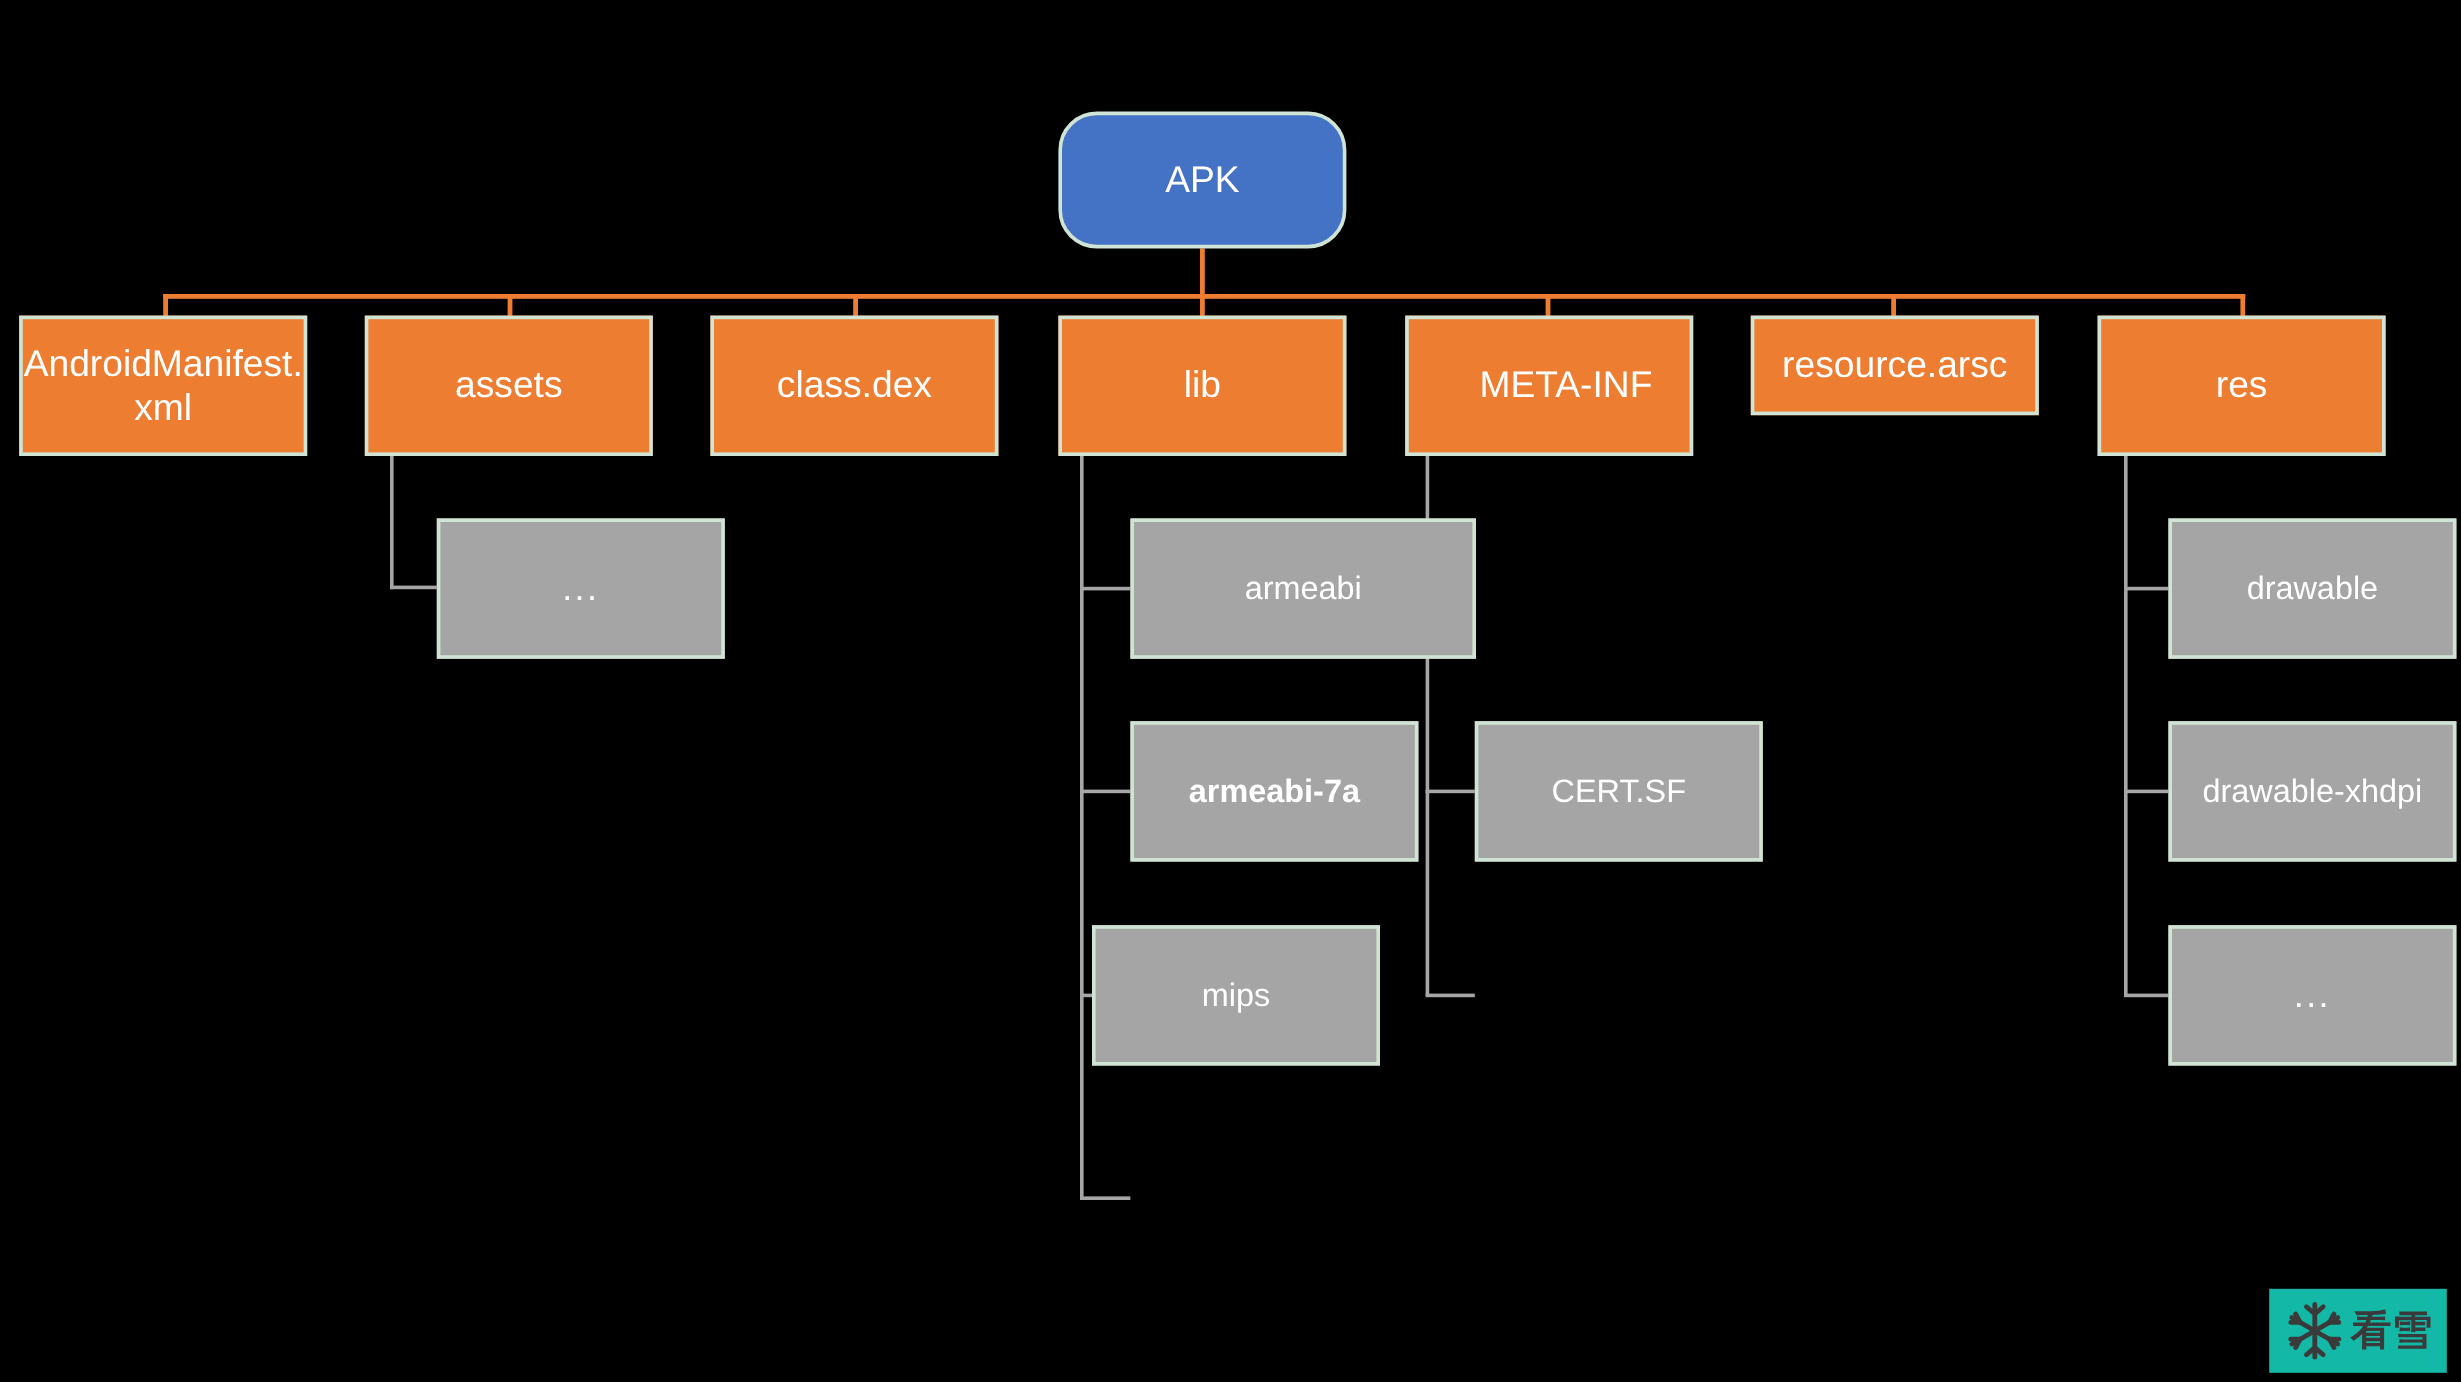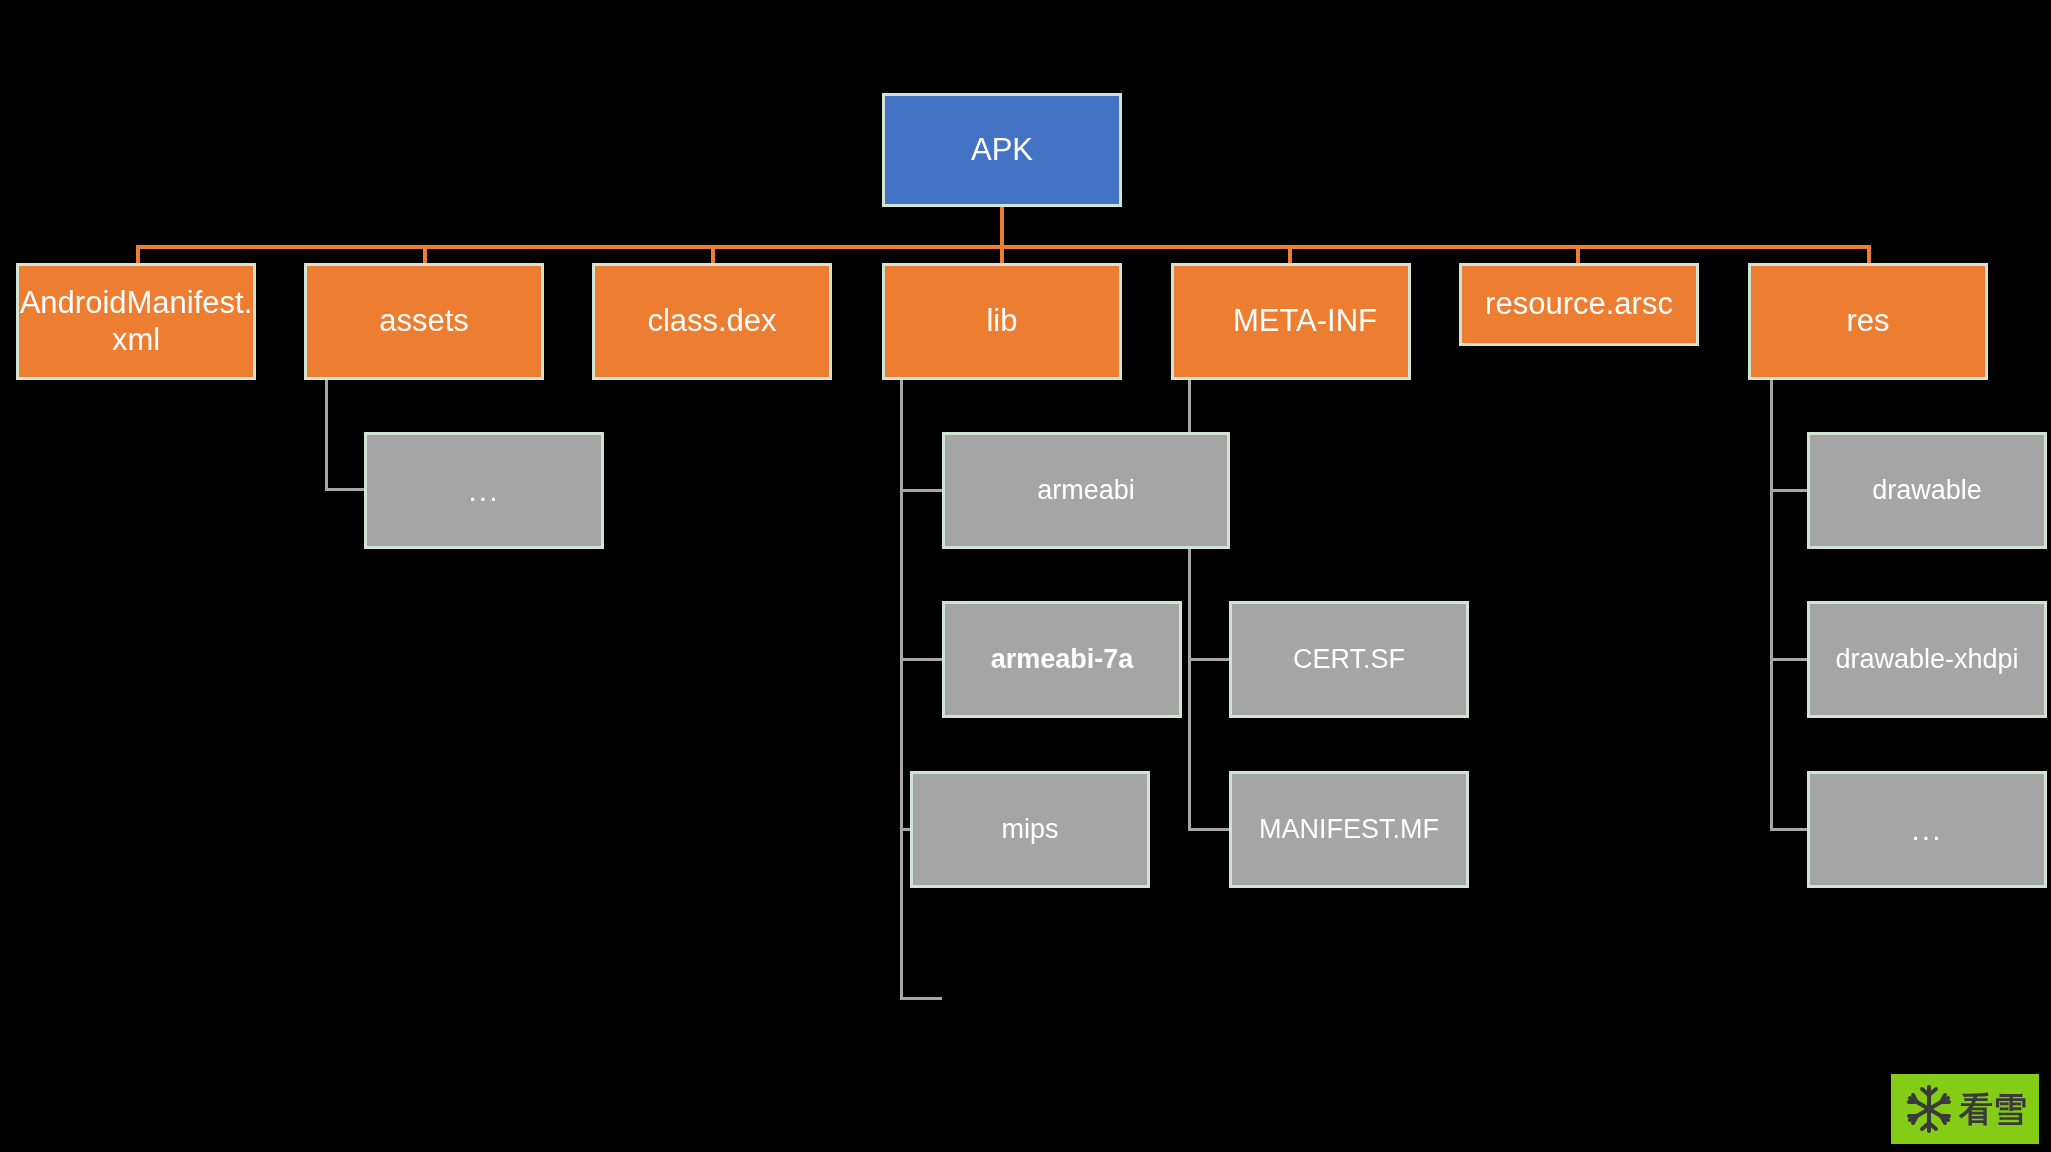--- a/index.html
+++ b/index.html
@@ -52,21 +52,21 @@
   }
   .conn.gray{
     background:#a6a6a6;
   }
   #watermark{
     position:absolute;
     right:12px;
     bottom:8px;
     width:148px;
     height:70px;
-    background:#84cc16;
+    background:#14b8a6;
     display:flex;
     align-items:center;
     justify-content:center;
     gap:4px;
   }
   #watermark svg{display:block;}
   #watermark .wm-text{
     color:#3a3a3a;
     font-size:34px;
     font-weight:bold;
@@ -103,21 +103,21 @@
   <div class="conn gray" style="left:1188px; top:378px; width:3px; height:452px;"></div>
   <div class="conn gray" style="left:1188px; top:489px; width:41px; height:3px;"></div>
   <div class="conn gray" style="left:1188px; top:658px; width:41px; height:3px;"></div>
   <div class="conn gray" style="left:1188px; top:828px; width:41px; height:3px;"></div>
 
   <div class="conn gray" style="left:1770px; top:378px; width:3px; height:452px;"></div>
   <div class="conn gray" style="left:1770px; top:489px; width:37px; height:3px;"></div>
   <div class="conn gray" style="left:1770px; top:658px; width:37px; height:3px;"></div>
   <div class="conn gray" style="left:1770px; top:828px; width:37px; height:3px;"></div>
 
-  <div class="node root" style="left:882px; top:93px; width:240px; height:114px;">
+  <div class="node root" style="left:882px; top:93px; width:240px; height:114px;border-radius:32px;">
     <span class="label">APK</span>
   </div>
 
   <div class="node lvl1" style="left:16px; top:263px; width:240px; height:117px;">
     <span class="label">AndroidManifest.
 xml</span>
   </div>
 
   <div class="node lvl1" style="left:304px; top:263px; width:240px; height:117px;">
     <span class="label">assets</span>
@@ -158,23 +158,20 @@
   <div class="node lvl2" style="left:910px; top:771px; width:240px; height:117px;">
     <span class="label">mips</span>
   </div>
 
 
 
   <div class="node lvl2" style="left:1229px; top:601px; width:240px; height:117px;">
     <span class="label">CERT.SF</span>
   </div>
 
-  <div class="node lvl2" style="left:1229px; top:771px; width:240px; height:117px;">
-    <span class="label">MANIFEST.MF</span>
-  </div>
 
   <div class="node lvl2" style="left:1807px; top:432px; width:240px; height:117px;">
     <span class="label">drawable</span>
   </div>
 
   <div class="node lvl2" style="left:1807px; top:601px; width:240px; height:117px;">
     <span class="label">drawable-xhdpi</span>
   </div>
 
   <div class="node lvl2 ellipsis" style="left:1807px; top:771px; width:240px; height:117px;">

